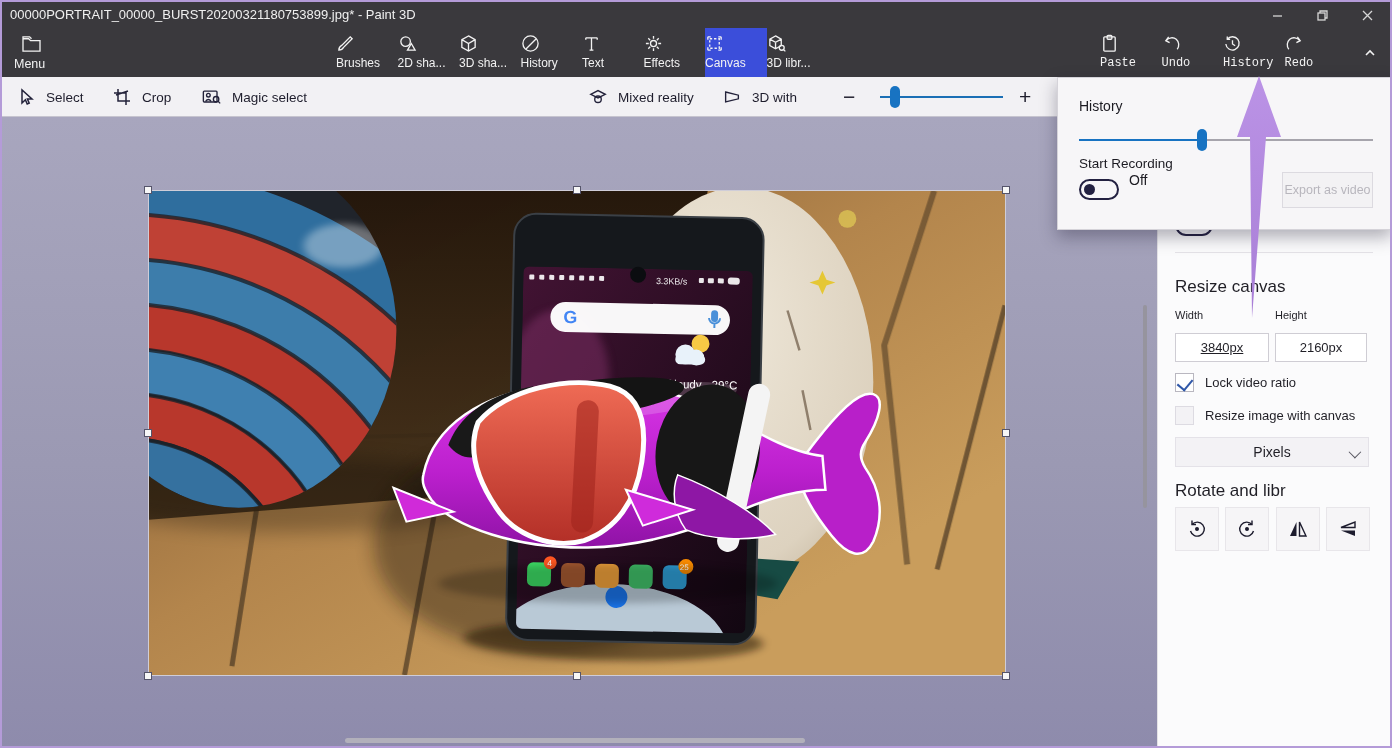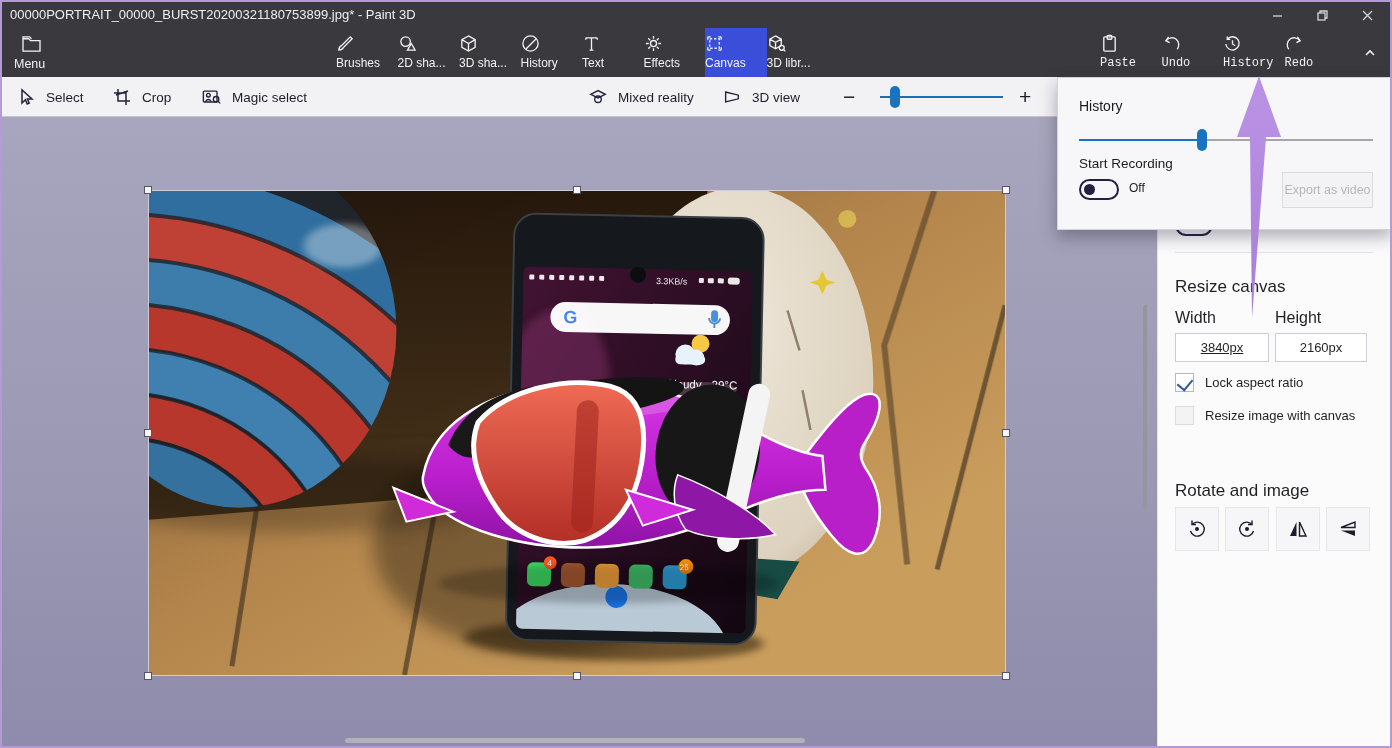--- a/index.html
+++ b/index.html
@@ -51,21 +51,21 @@
   .handle { position:absolute; width:8px; height:8px; background:#f7f7f7; border:1px solid #55546a; z-index:6; }
   .h-scrollbar { position:absolute; left:345px; top:621px; width:460px; height:5px; background:#b2b0bb; border-radius:3px; }
   .v-scrollbar { position:absolute; left:1143px; top:188px; width:4px; height:203px; background:#96949e; border-radius:2px; }
 
   
   .sidebar { position:absolute; left:1157px; top:117px; width:235px; height:631px; background:#fbfbfc;
     border-left:1px solid #e3e2e6; color:#201f26; font-size:13px; z-index:10; }
   .partial-toggle { position:absolute; left:17px; top:97px; width:38px; height:22px; border:2px solid #232141; border-radius:11px; }
   .sb-divider { position:absolute; left:17px; top:135px; width:198px; height:1px; background:#e4e2e7; }
   .sb-title { position:absolute; left:17px; font-size:17px; }
-  .sb-label { position:absolute; font-size:16px; }
+  .sb-label { position:absolute; font-size:11px; }
   .sb-input { position:absolute; height:29px; border:1px solid #cfcdd4; background:#fff; text-align:center;
     font-size:13px; font-family:"Liberation Sans",sans-serif; color:#201f26; }
   .cbrow { position:absolute; left:17px; display:flex; align-items:center; gap:11px; }
   .cbox { width:19px; height:19px; border:1px solid #b9b7c0; background:#fff; position:relative; }
   .cbox.unchecked { border-color:#dddbe2; background:#f3f2f5; }
   .cbox.checked::after { content:""; position:absolute; left:4px; top:2px; width:8px; height:12px;
     border:solid #2f57a8; border-width:0 2px 2px 0; transform:rotate(40deg); }
   .dropdown { position:absolute; left:17px; top:320px; width:194px; height:30px; background:#f3f2f5;
     border:1px solid #e4e2e8; display:flex; align-items:center; justify-content:center; font-size:14px; }
   .dropdown .chev { position:absolute; right:10px; top:11px; width:9px; height:9px;
@@ -78,21 +78,21 @@
   .history-flyout { position:absolute; left:1057px; top:77px; width:335px; height:153px; background:#f7f6f8;
     border:1px solid #d5d3d9; box-shadow:0 7px 16px rgba(30,25,50,.35); z-index:50; color:#1c1b22; }
   .hf-title { position:absolute; left:21px; top:20px; font-size:14px; }
   .hf-track { position:absolute; left:21px; top:61px; width:294px; height:2px; background:#a6a4ac; }
   .hf-track .fill { position:absolute; left:0; top:0; height:2px; background:#1873c2; }
   .hf-track .thumb { position:absolute; top:-10px; width:10px; height:22px; border-radius:5px; background:#1873c2; }
   .hf-rec { position:absolute; left:21px; top:78px; font-size:13.5px; }
   .hf-toggle { position:absolute; left:21px; top:101px; width:40px; height:21px; border:2px solid #232141;
     border-radius:11px; }
   .hf-toggle .knob { position:absolute; left:3px; top:3px; width:11px; height:11px; border-radius:50%; background:#232141; }
-  .hf-off { position:absolute; left:71px; top:103px; font-size:12px; }
+  .hf-off { position:absolute; left:71px; top:94px; font-size:14px; }
   .hf-export { position:absolute; left:224px; top:94px; width:91px; height:36px; background:#f3f2f4;
     border:1px solid #dcdae0; color:#b8b6bd; font-size:12.5px; display:flex; align-items:center; justify-content:center; }
 
   .arrow-annotation { position:absolute; left:1225px; top:70px; width:70px; height:255px; z-index:60; }
 </style>
 </head>
 <body>
 
 <div class="window">
 
@@ -248,21 +248,21 @@
           <path d="M4,15 c1,-3 5,-3 6,0"></path>
           <circle cx="15.5" cy="12.5" r="3"></circle>
           <path d="M17.7,14.7 l2.3,2.3"></path>
         </svg>
       <span>Magic select</span>
     </div>
     <div class="st-item" style="left:722px">
       <svg viewBox="0 0 22 20">
           <path d="M4,4.5 L18,8 V12 L4,15.5 Z"></path>
         </svg>
-      <span>3D view</span>
+      <span>3D with</span>
     </div>
     <div class="zoom-minus" style="left:843px">−</div>
     <div class="zoom-slider">
       <div class="thumb" style="left:10px"></div>
     </div>
     <div class="zoom-plus" style="left:1019px">+</div>
   </div>
 
   <div class="canvas-area">
     <div class="photo">
@@ -451,27 +451,31 @@
   <aside class="sidebar">
     <div class="partial-toggle"></div>
     <div class="sb-divider"></div>
     <div class="sb-title" style="top:160px">Resize canvas</div>
     <div class="sb-label" style="left:17px;top:192px">Width</div>
     <div class="sb-label" style="left:117px;top:192px">Height</div>
     <input class="sb-input" style="left: 17px; top: 216px; width: 94px; text-decoration: underline;" readonly="" value="3840px">
     <input class="sb-input" style="left: 117px; top: 216px; width: 92px;" readonly="" value="2160px">
     <div class="cbrow" style="top:256px">
       <div class="cbox checked"></div>
-      <span>Lock aspect ratio</span>
+      <span>Lock video ratio</span>
     </div>
     <div class="cbrow" style="top:289px">
       <div class="cbox unchecked"></div>
       <span>Resize image with canvas</span>
     </div>
-    <div class="sb-title" style="top:364px">Rotate and image</div>
+    <div class="dropdown">
+      <span>Pixels</span>
+      <span class="chev"></span>
+    </div>
+    <div class="sb-title" style="top:364px">Rotate and libr</div>
     <div class="rf-btn" style="left:17px">
       <svg viewBox="0 0 22 22">
           <path d="M6,6.5 A7,7 0 1 1 4.5,13"></path>
           <path d="M6,2.5 v4 h4"></path>
           <circle cx="11" cy="11" r="1.3" fill="#1d1c2e"></circle>
         </svg>
     </div>
     <div class="rf-btn" style="left:67px">
       <svg viewBox="0 0 22 22">
           <path d="M16,6.5 A7,7 0 1 0 17.5,13"></path>

